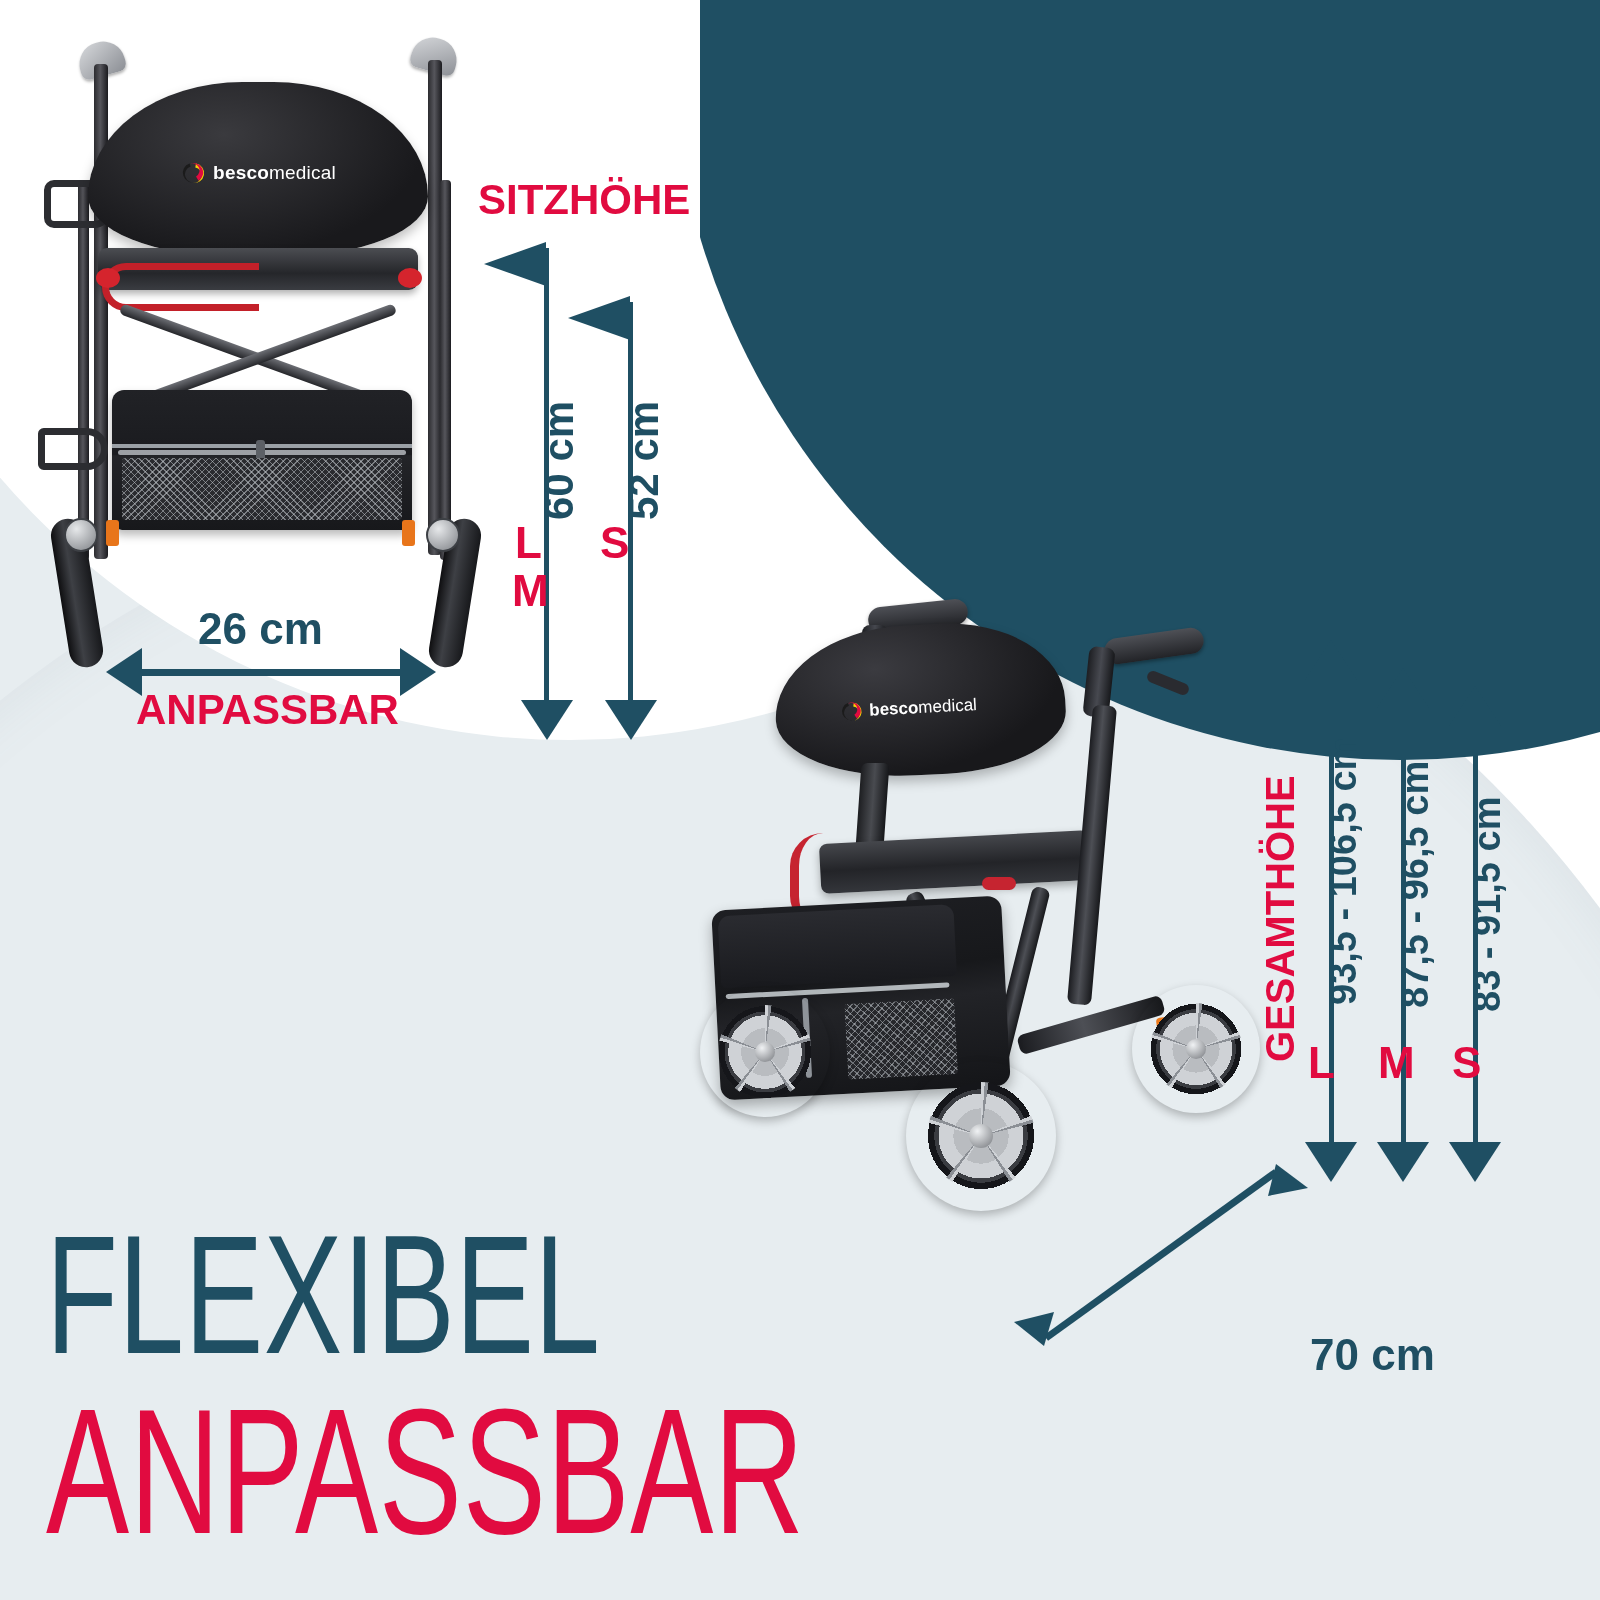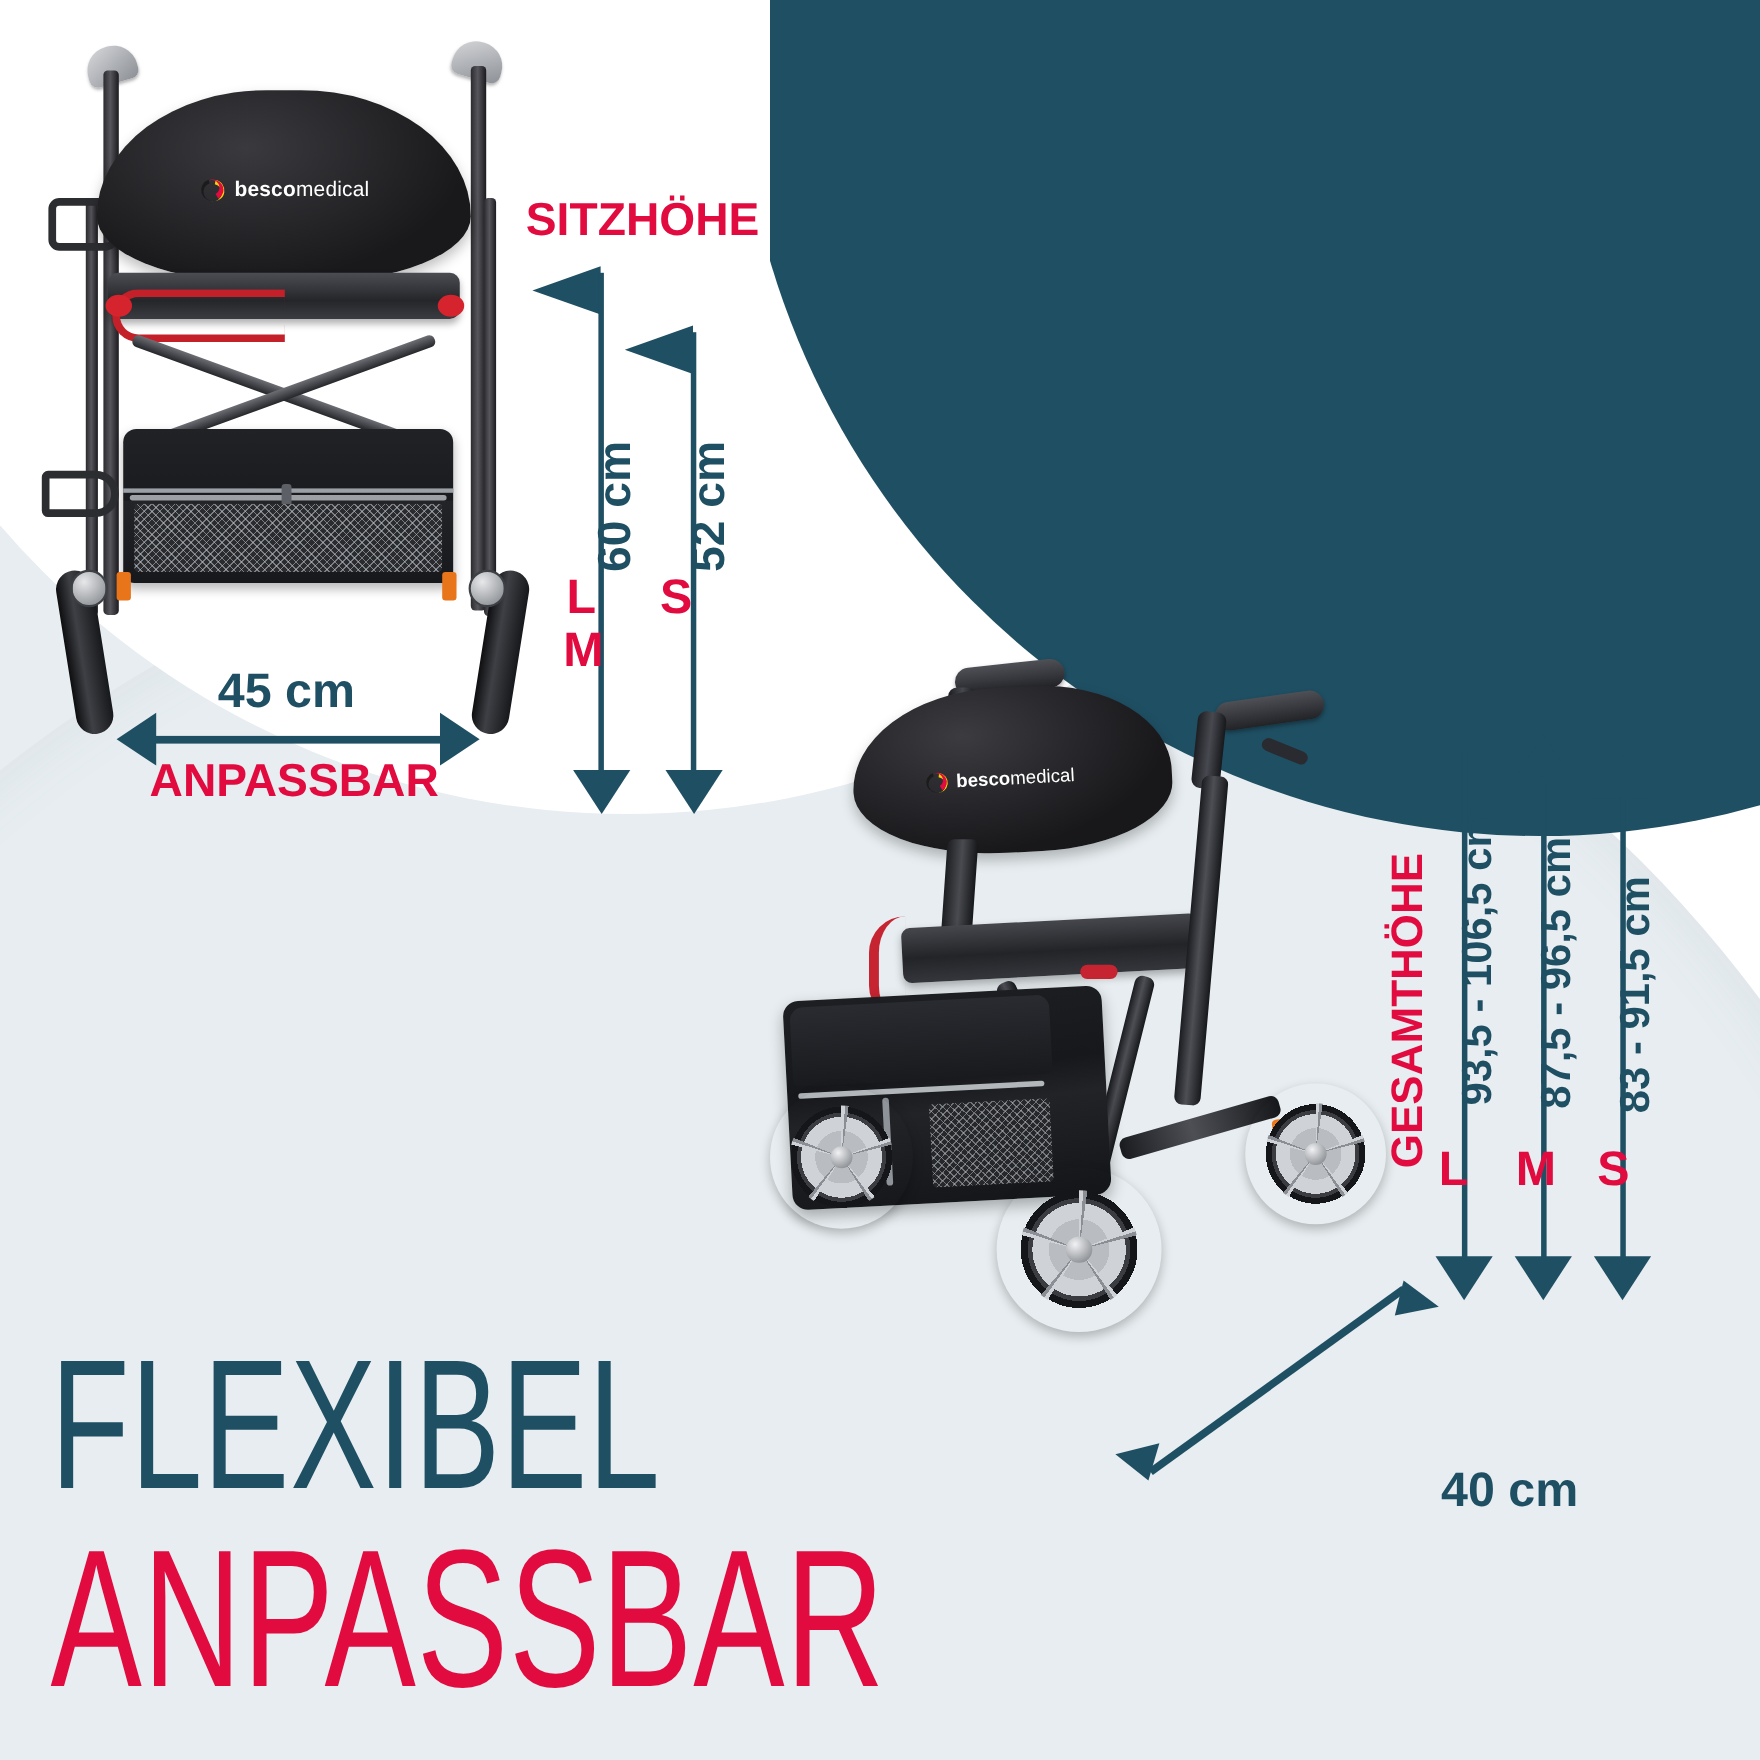--- a/index.html
+++ b/index.html
@@ -251,21 +251,21 @@
   <div class="dim-label rot90" style="left:535px;top:520px;font-size:42px;">60 cm</div>
   <div class="size-tag" style="left:515px;top:518px;font-size:44px;">L</div>
   <div class="size-tag" style="left:512px;top:566px;font-size:44px;">M</div>
 
   <div class="arrow-flagL" style="left:568px;top:296px;"></div>
   <div class="vline" style="left:628px;top:302px;height:428px;"></div>
   <div class="arrow-down" style="left:605px;top:700px;"></div>
   <div class="dim-label rot90" style="left:620px;top:520px;font-size:42px;">52 cm</div>
   <div class="size-tag" style="left:600px;top:518px;font-size:44px;">S</div>
 
-  <div class="dim-label" style="left:198px;top:604px;font-size:44px;">45 cm</div>
+  <div class="dim-label" style="left:198px;top:604px;font-size:44px;">26 cm</div>
   <div class="arrow-left" style="left:106px;top:648px;"></div>
   <div class="hline" style="left:140px;top:669px;width:262px;"></div>
   <div class="arrow-right" style="left:400px;top:648px;"></div>
   <div class="dim-name" style="left:136px;top:686px;font-size:42px;">ANPASSBAR</div>
 
   <div id="side-view" class="photo">
 
     <div class="sv-handle" style="left:188px;top:18px;transform:rotate(-6deg);"></div>
     <div class="sv-handle-stem" style="left:182px;top:40px;"></div>
 
@@ -338,18 +338,18 @@
   <div class="dim-label rot90" style="left:1466px;top:1012px;font-size:38px;">83 - 91,5 cm</div>
   <div class="size-tag" style="left:1452px;top:1038px;font-size:44px;">S</div>
 
   <div style="position:absolute;left:1000px;top:1140px;width:320px;height:230px;">
     <svg width="320" height="230" viewBox="0 0 320 230" aria-hidden="true">
       <line x1="46" y1="198" x2="276" y2="32" stroke="#1f4f63" stroke-width="7"></line>
       <polygon points="276,24 308,48 268,56" fill="#1f4f63"></polygon>
       <polygon points="44,206 14,182 54,172" fill="#1f4f63"></polygon>
     </svg>
   </div>
-  <div class="dim-label" style="left:1310px;top:1330px;font-size:44px;">40 cm</div>
+  <div class="dim-label" style="left:1310px;top:1330px;font-size:44px;">70 cm</div>
 
   <div id="slogan-1" class="slogan">FLEXIBEL</div>
   <div id="slogan-2" class="slogan">ANPASSBAR</div>
 
 </div>
 
 </body></html>

